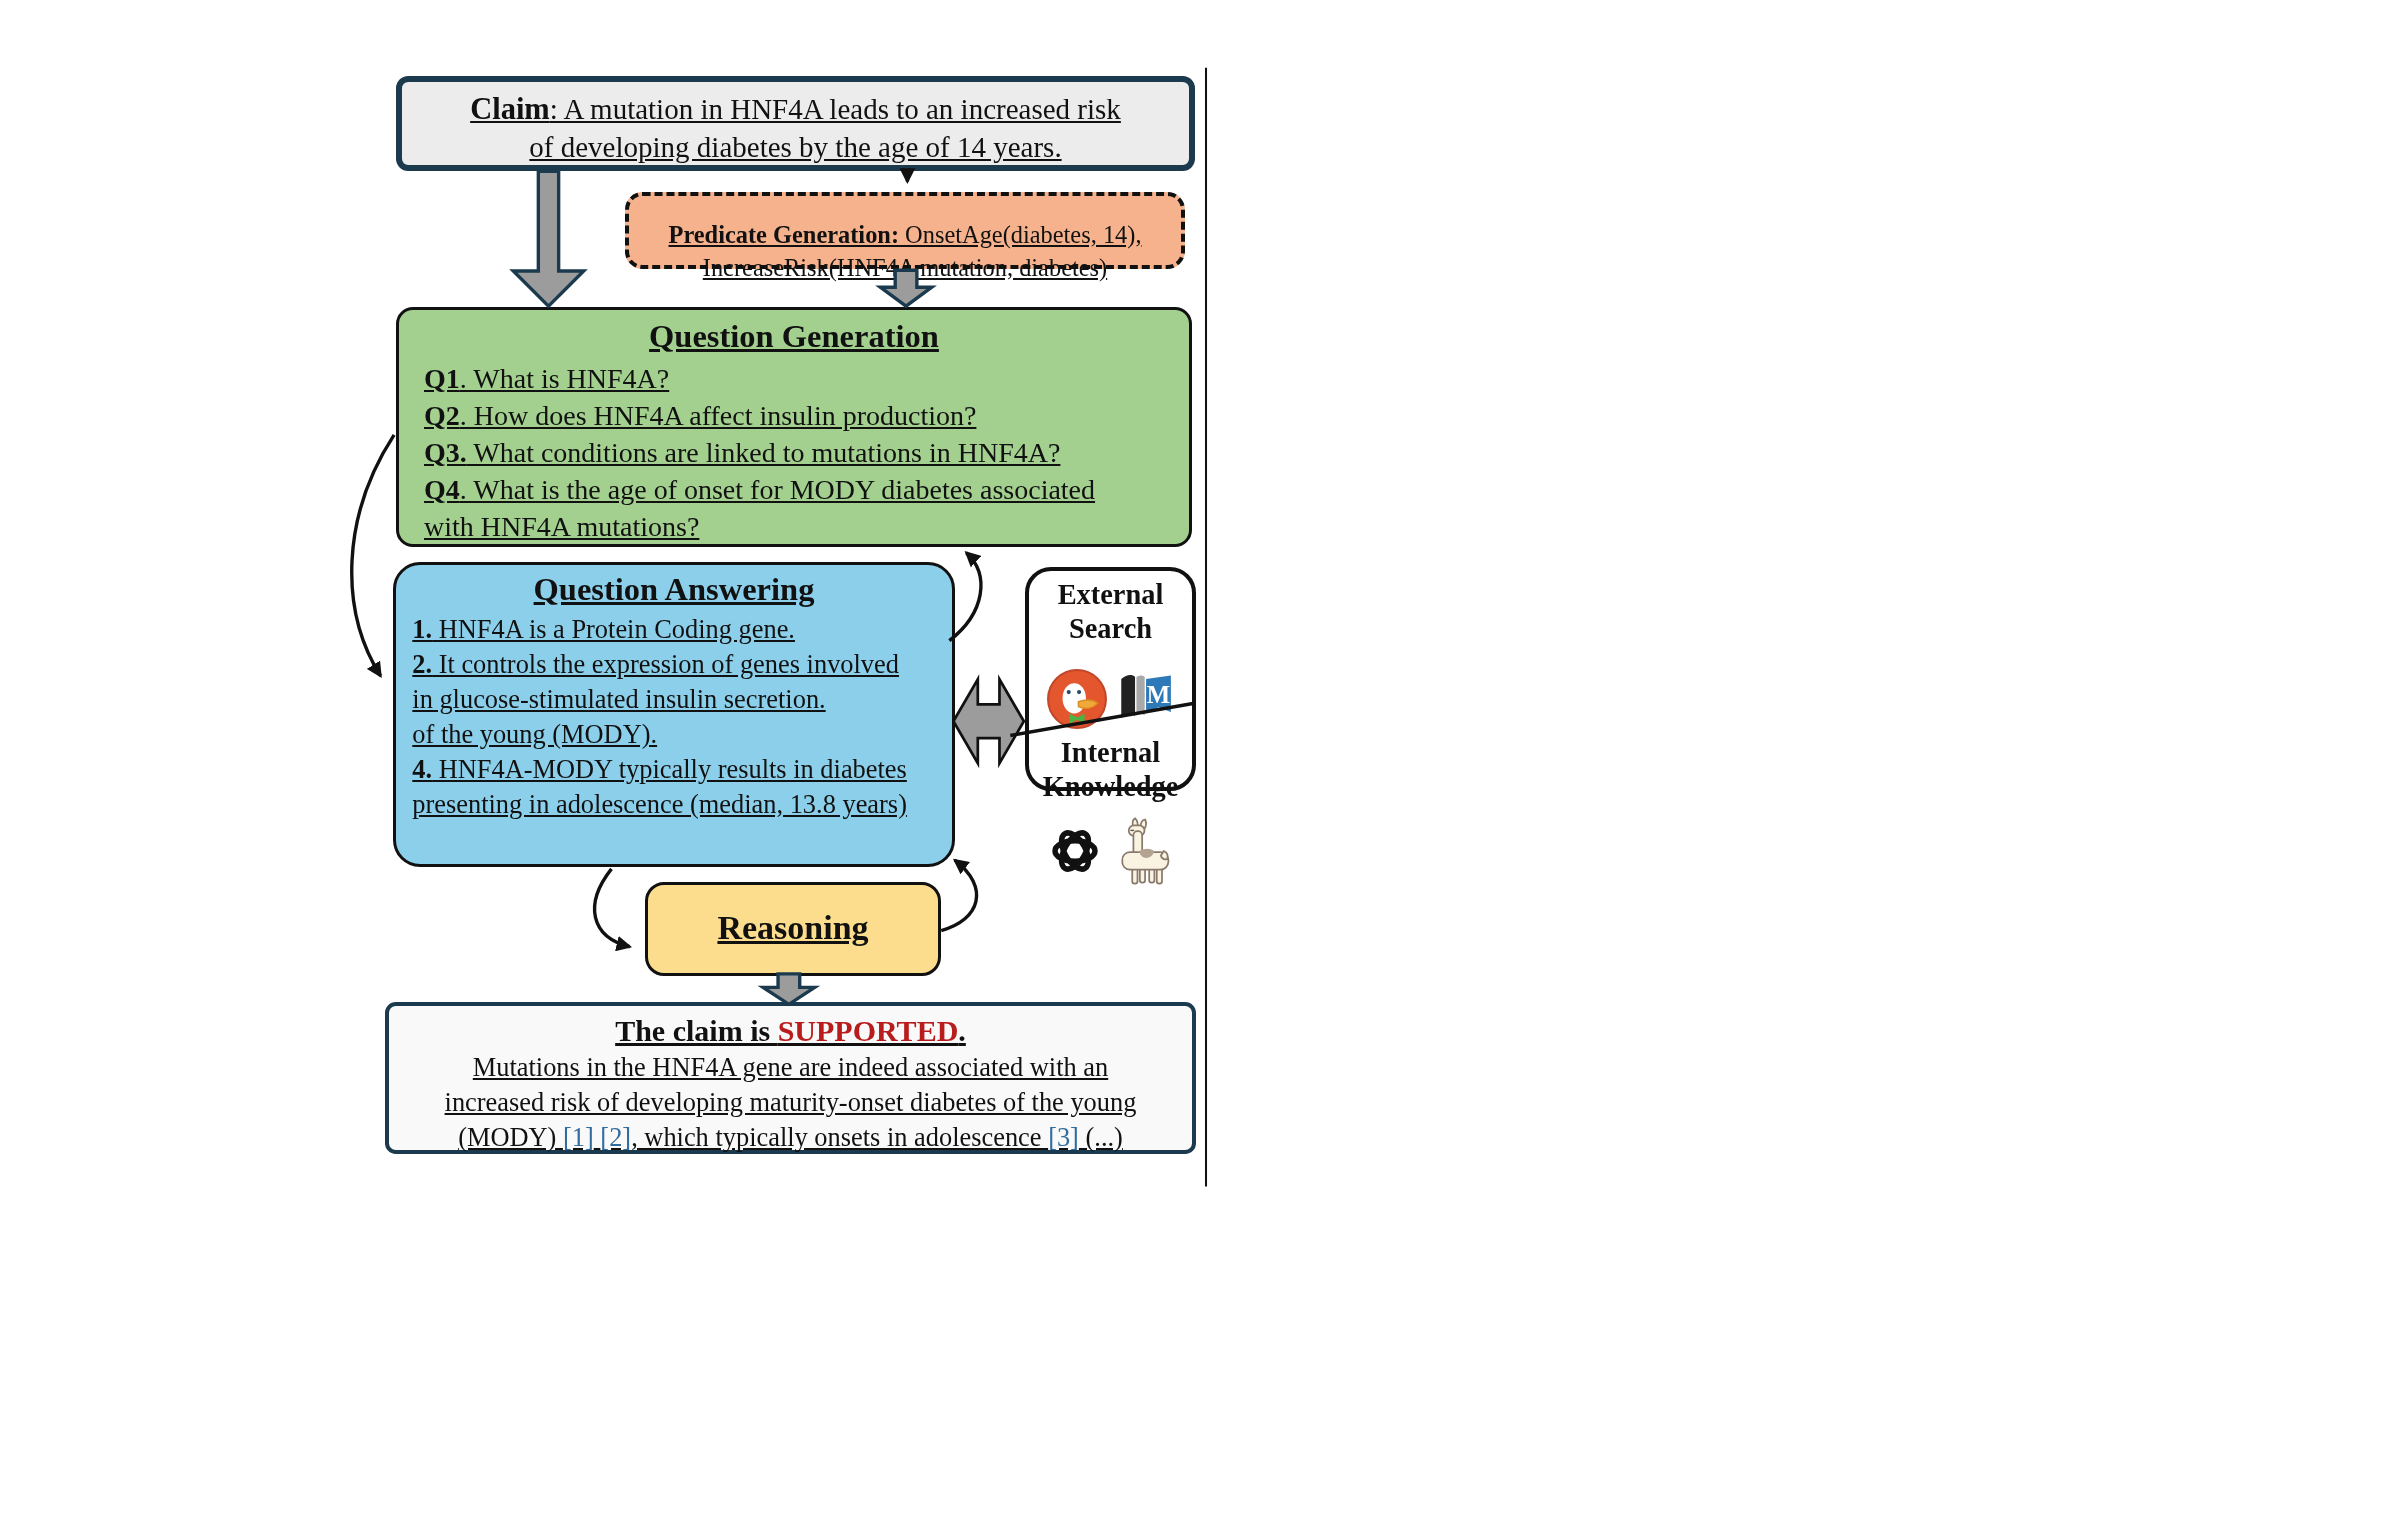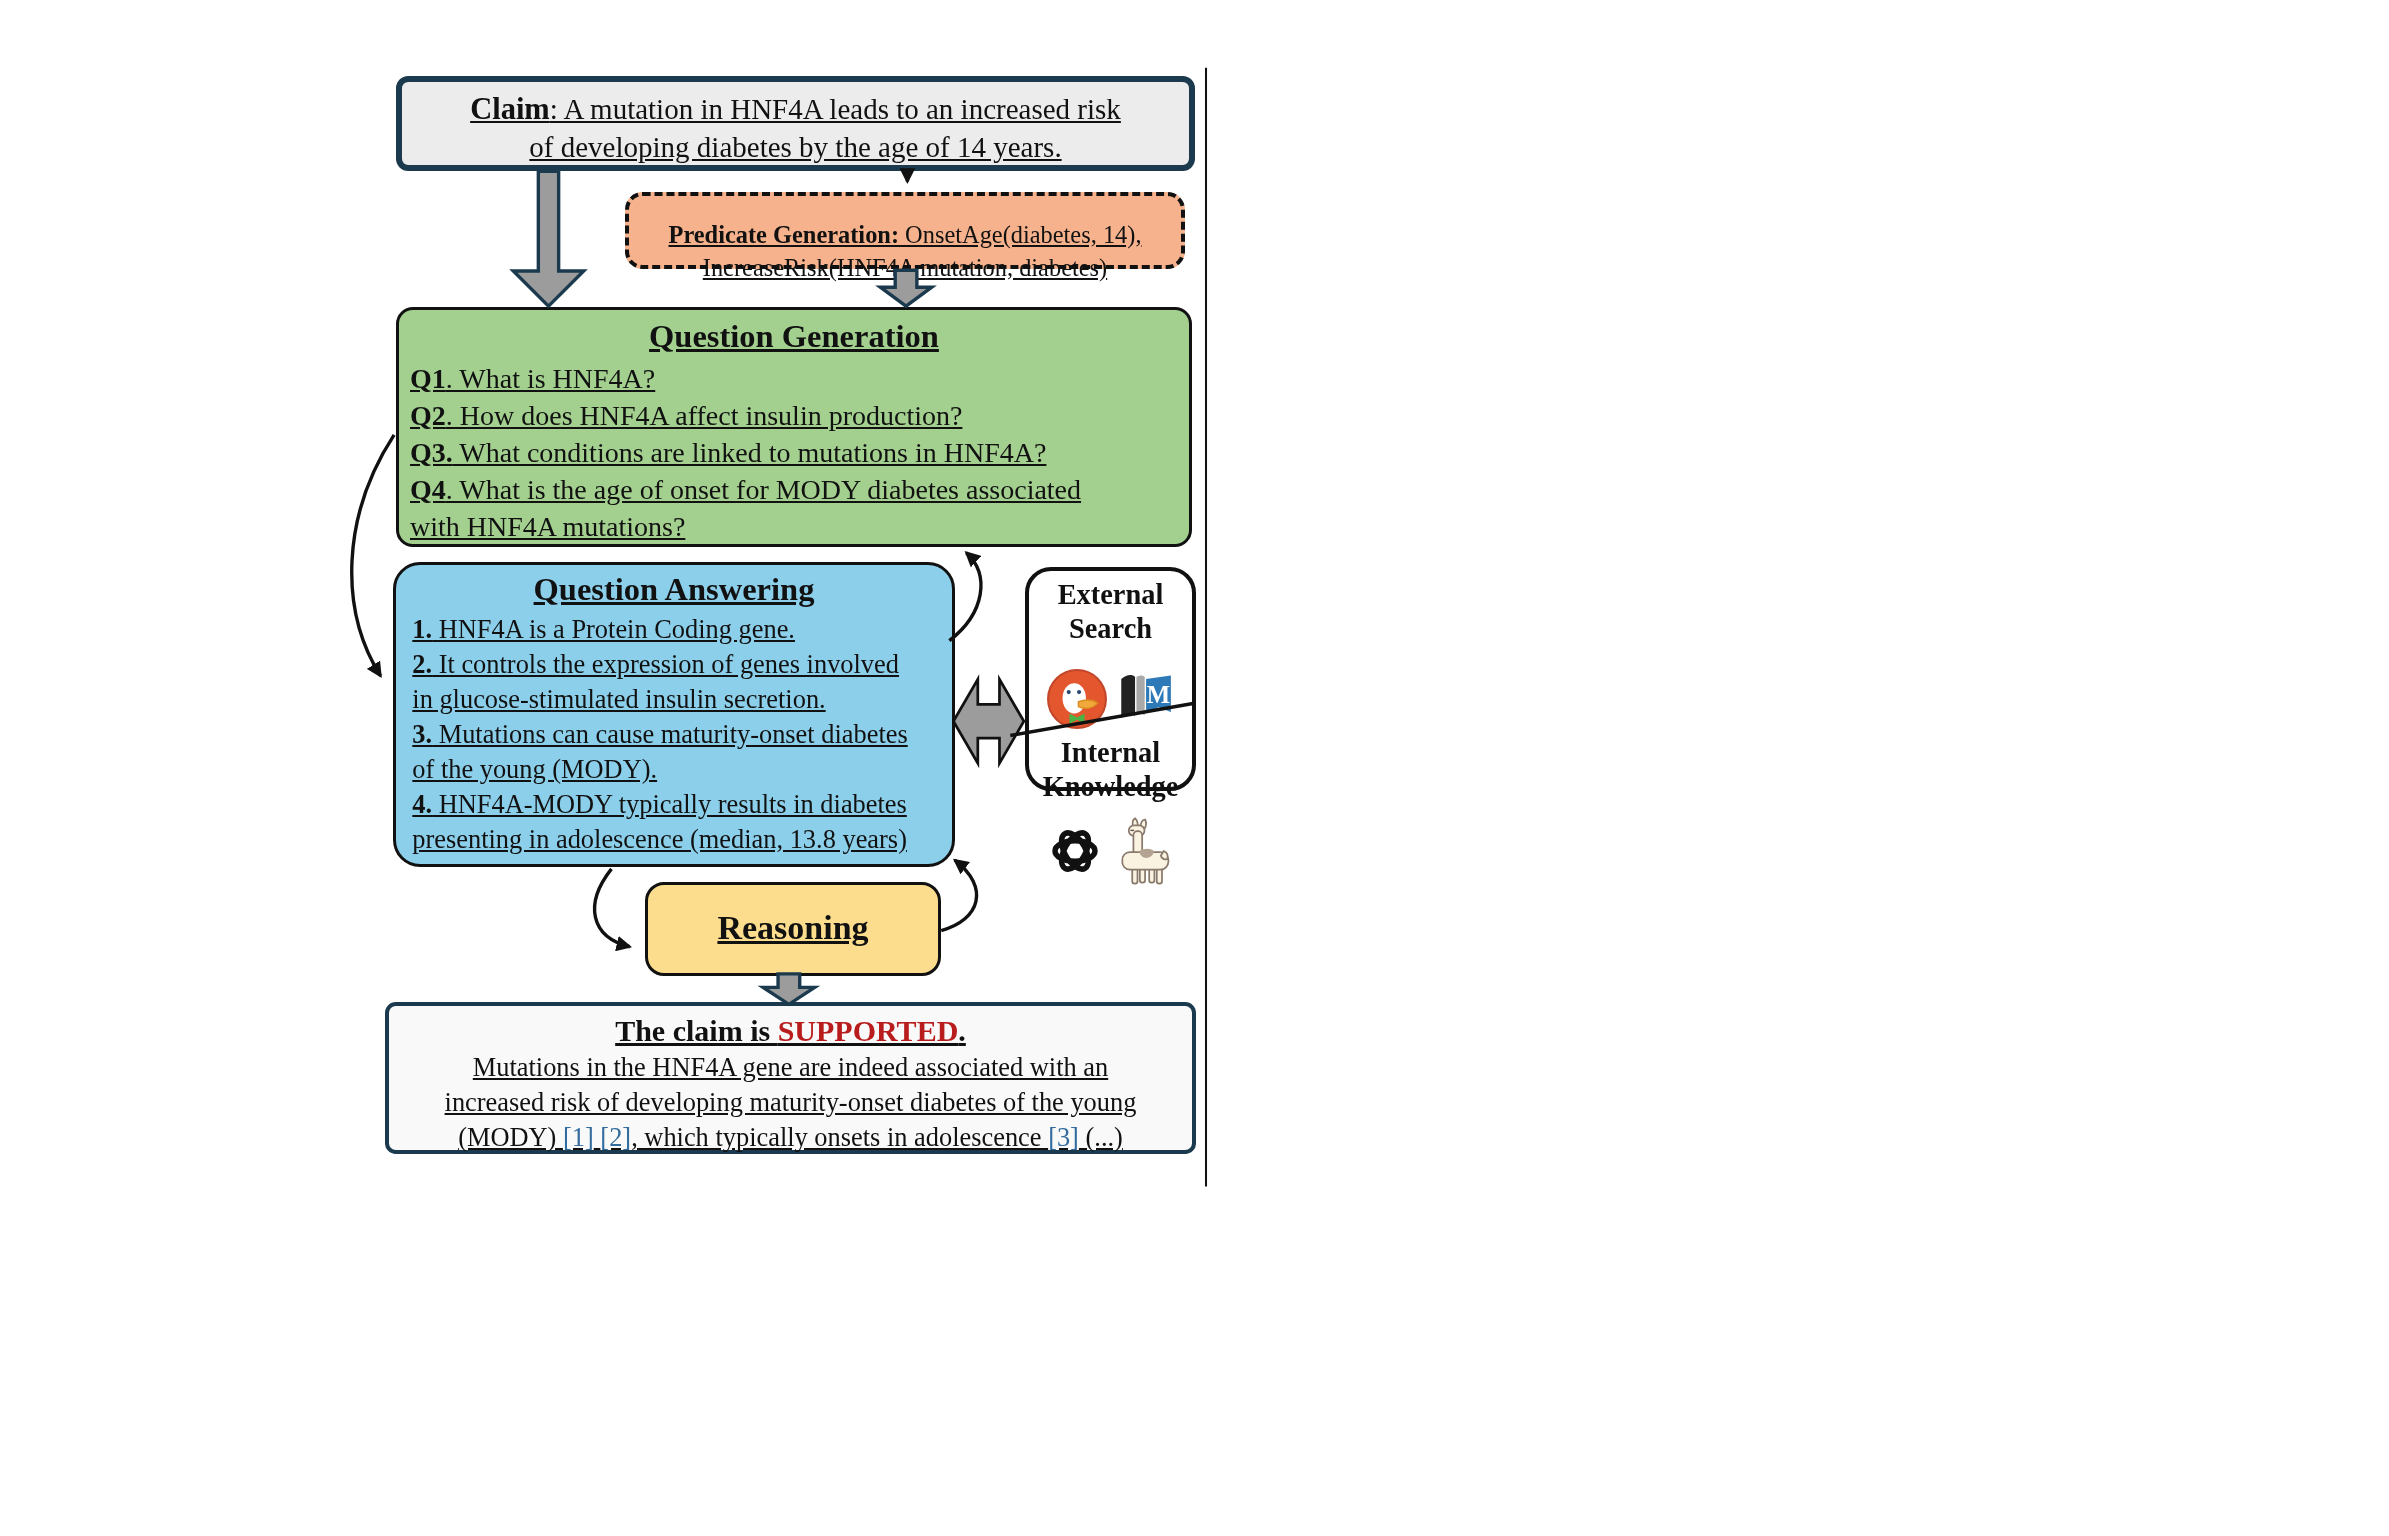--- a/index.html
+++ b/index.html
@@ -13,21 +13,21 @@
   #claim-box .ln{font-size:29px;line-height:38px;}
   #claim-box b{font-size:30.5px;}
   
   #predicate-box{left:625px;top:192px;width:560px;height:77px;background:#f5b28c;
     border:4.1px dashed #111;border-radius:17.6px;text-align:center;padding-top:22px;}
   #predicate-box .ln{font-size:24.4px;line-height:33px;}
   
   #qg-box{left:396px;top:307px;width:796px;height:240px;background:#a3d08f;
     border:3.4px solid #111;border-radius:17px;padding-top:6.8px;}
   #qg-box .title{text-align:center;font-weight:bold;font-size:32.5px;line-height:39px;}
-  #qg-box .lines{padding-left:11px;margin-top:4.1px;}
+  #qg-box .lines{padding-left:25px;margin-top:4.1px;}
   #qg-box .ln{font-size:28px;line-height:37px;}
   
   #qa-box{left:393px;top:562px;width:562px;height:305px;background:#8ccfeb;
     border:3.4px solid #111;border-radius:27px;padding-top:5.4px;}
   #qa-box .title{text-align:center;font-weight:bold;font-size:32.5px;line-height:39px;}
   #qa-box .lines{padding-left:16.3px;margin-top:2.7px;}
   #qa-box .ln{font-size:26.4px;line-height:35px;}
   
   #knowledge-box{left:1025px;top:567px;width:171px;height:224px;background:#ffffff;
     border:4.1px solid #111;border-radius:26px;}
@@ -79,21 +79,20 @@
       <div class="ln pre"><b></b><span>with HNF4A mutations?</span></div>
     </div>
   </div>
 
   <div class="box" id="qa-box">
     <div class="title">Question Answering</div>
     <div class="lines">
       <div class="ln pre"><b>1.</b><span> HNF4A is a Protein Coding gene.</span></div>
       <div class="ln pre"><b>2.</b><span> It controls the expression of genes involved</span></div>
       <div class="ln pre"><b></b><span>in glucose-stimulated insulin secretion.</span></div>
-      <div class="ln pre"><b>3.</b><span> Mutations can cause maturity-onset diabetes</span></div>
       <div class="ln pre"><b></b><span>of the young (MODY).</span></div>
       <div class="ln pre"><b>4.</b><span> HNF4A-MODY typically results in diabetes</span></div>
       <div class="ln pre"><b></b><span>presenting in adolescence (median, 13.8 years)</span></div>
     </div>
   </div>
 
   <div class="box" id="knowledge-box">
     <div class="kn-title" id="kn-ext-title">External Search</div>
     <div class="kn-icons" id="kn-ext-icons">
       <svg width="62" height="62" viewBox="0 0 90 90">

